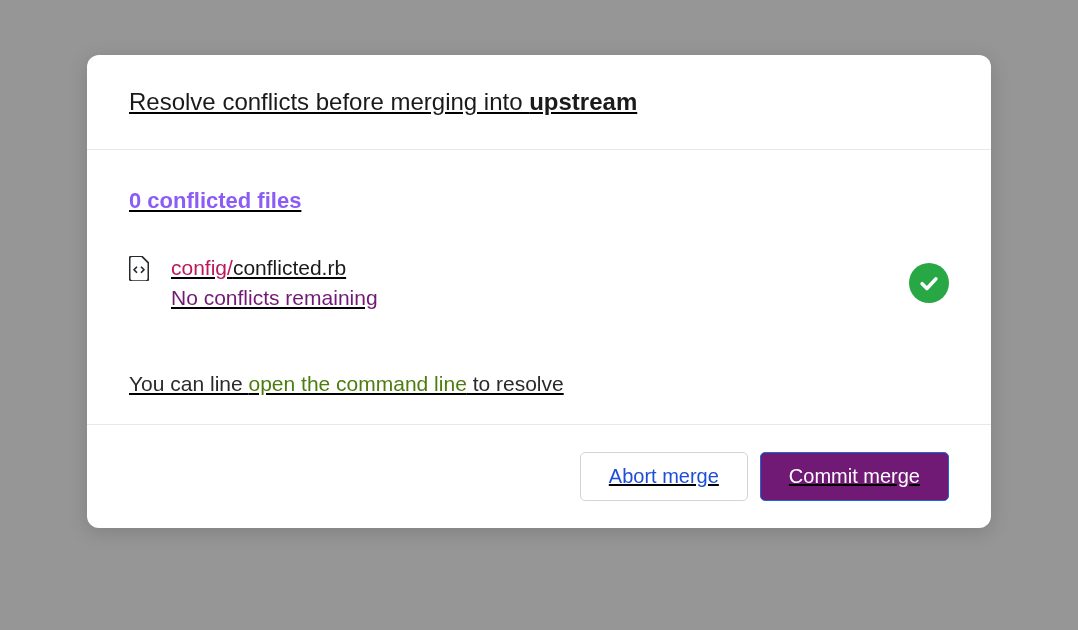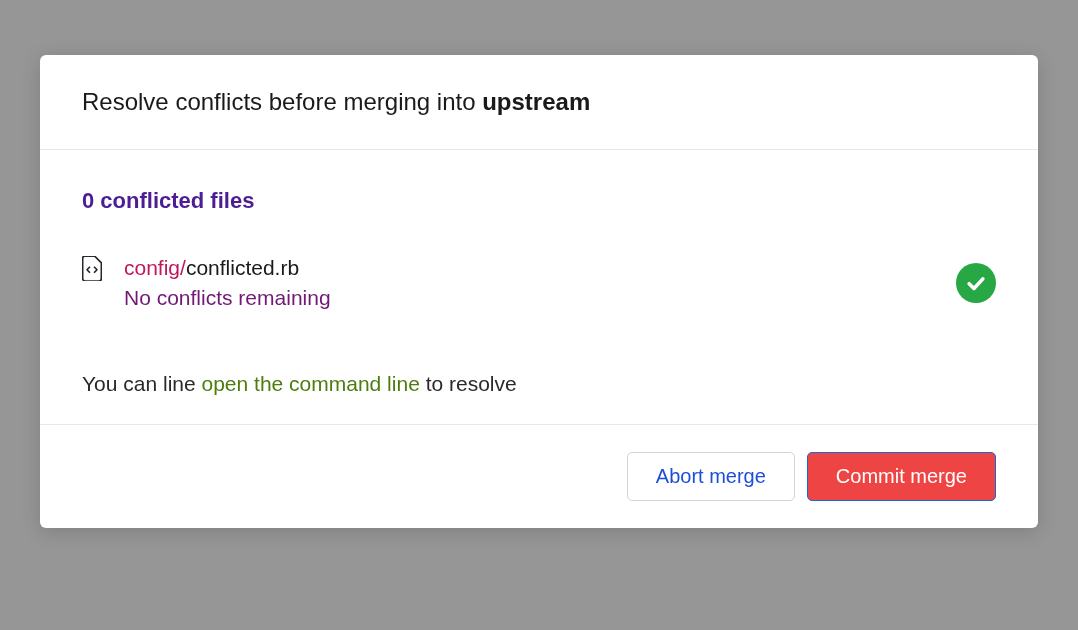--- a/index.html
+++ b/index.html
@@ -12,45 +12,46 @@
       background: #969696;
       width: 1078px;
       height: 630px;
       display: flex;
       align-items: flex-start;
       justify-content: center;
       padding-top: 55px;
     }
     .dialog {
       background: #ffffff;
-      width: 998px;
-      border-radius: 6px;
+      width: 904px;
+      border-radius: 12px;
       box-shadow: 0 4px 20px rgba(0,0,0,0.15);
       overflow: hidden;
+      text-decoration: underline;
     }
     .header {
       padding: 33px 42px 33px 42px;
       border-bottom: 1px solid #e8e8e8;
     }
     .header-title {
       font-size: 24px;
       font-weight: 400;
       color: #1a1a1a;
     }
     .header-title .bold {
       font-weight: 700;
     }
     .body {
       padding: 38px 42px 28px 42px;
       border-bottom: 1px solid #e8e8e8;
     }
     .conflict-count {
       font-size: 22px;
       font-weight: 600;
-      color: #4c1d95;
+      color: #8b5cf6;
       margin-bottom: 42px;
     }
     .file-row {
       display: flex;
       align-items: center;
       margin-bottom: 62px;
     }
     .file-icon {
       width: 22px;
       height: 26px;
@@ -104,21 +105,21 @@
       cursor: pointer;
       font-family: inherit;
       border: 1px solid transparent;
     }
     .btn-secondary {
       background: #ffffff;
       color: #1d4ed8;
       border: 1px solid #d1d5da;
     }
     .btn-primary {
-      background: #ef4444;
+      background: #701a75;
       color: #ffffff;
       border: 1px solid #1769d6;
     }
   </style>
 </head>
 <body>
 
 <div class="dialog">
   <div class="header">
     <h1 class="header-title">

